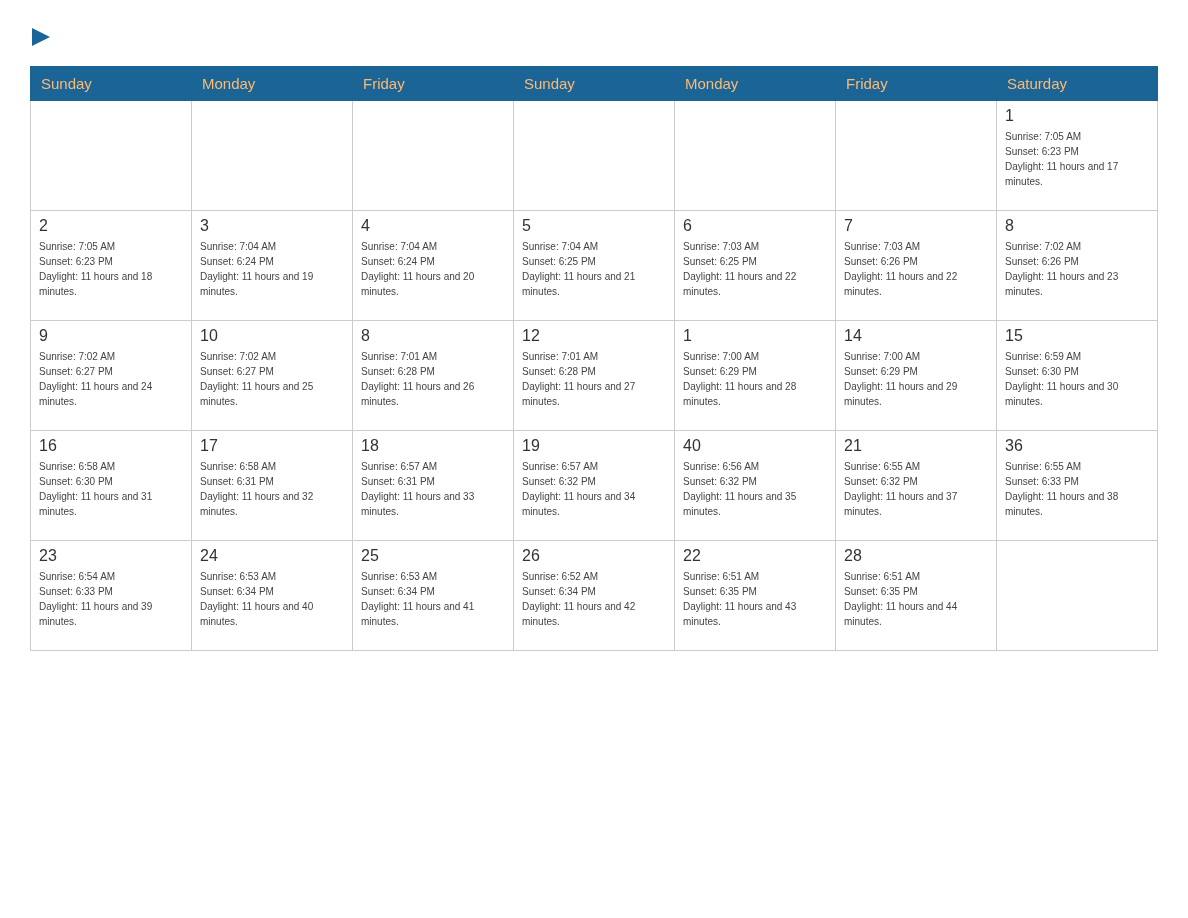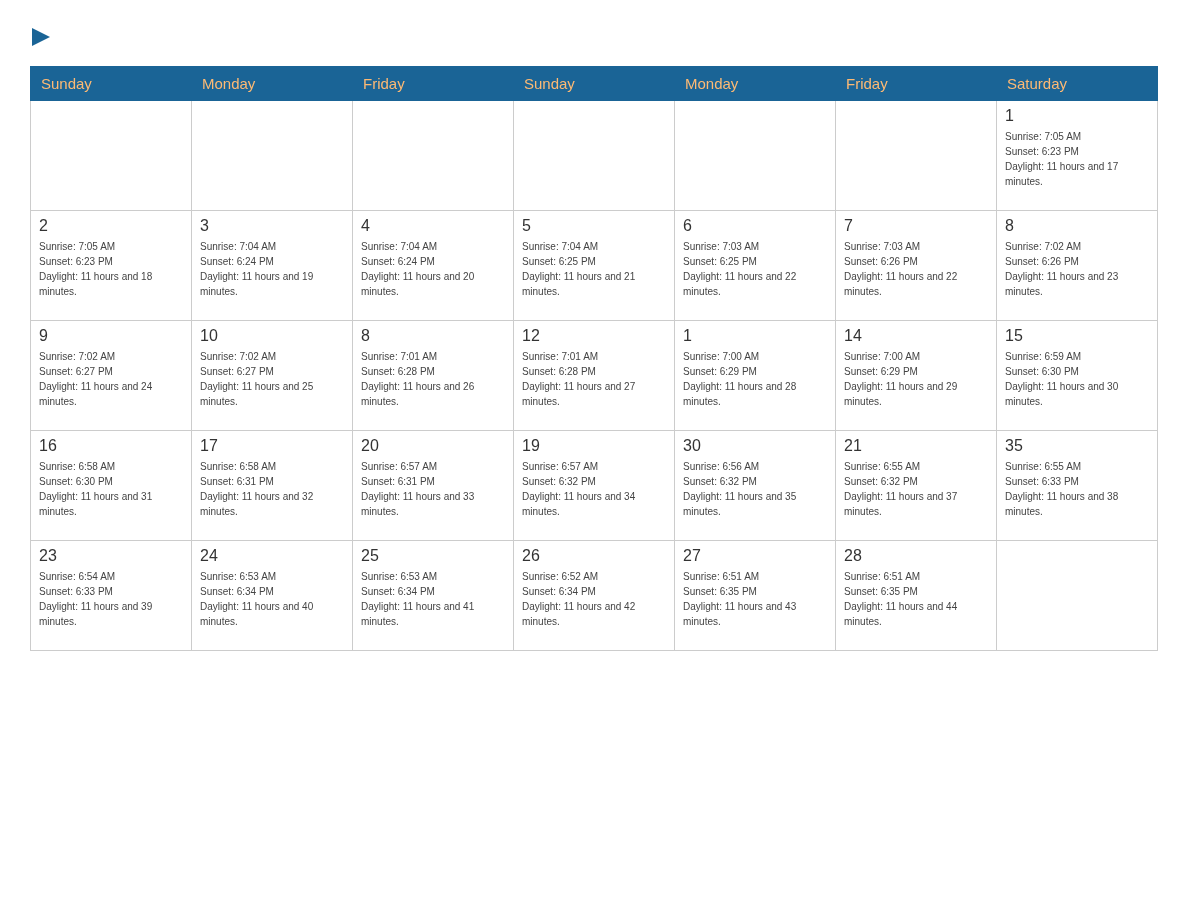--- a/index.html
+++ b/index.html
@@ -194,37 +194,37 @@
       <tr>
         <td>
           <div class="day-num">16</div>
           <div class="day-info">Sunrise: 6:58 AM<br>Sunset: 6:30 PM<br>Daylight: 11 hours and 31 minutes.</div>
         </td>
         <td>
           <div class="day-num">17</div>
           <div class="day-info">Sunrise: 6:58 AM<br>Sunset: 6:31 PM<br>Daylight: 11 hours and 32 minutes.</div>
         </td>
         <td>
-          <div class="day-num">20</div>
+          <div class="day-num">18</div>
           <div class="day-info">Sunrise: 6:57 AM<br>Sunset: 6:31 PM<br>Daylight: 11 hours and 33 minutes.</div>
         </td>
         <td>
           <div class="day-num">19</div>
           <div class="day-info">Sunrise: 6:57 AM<br>Sunset: 6:32 PM<br>Daylight: 11 hours and 34 minutes.</div>
         </td>
         <td>
-          <div class="day-num">30</div>
+          <div class="day-num">40</div>
           <div class="day-info">Sunrise: 6:56 AM<br>Sunset: 6:32 PM<br>Daylight: 11 hours and 35 minutes.</div>
         </td>
         <td>
           <div class="day-num">21</div>
           <div class="day-info">Sunrise: 6:55 AM<br>Sunset: 6:32 PM<br>Daylight: 11 hours and 37 minutes.</div>
         </td>
         <td>
-          <div class="day-num">35</div>
+          <div class="day-num">36</div>
           <div class="day-info">Sunrise: 6:55 AM<br>Sunset: 6:33 PM<br>Daylight: 11 hours and 38 minutes.</div>
         </td>
       </tr>
       <tr>
         <td>
           <div class="day-num">23</div>
           <div class="day-info">Sunrise: 6:54 AM<br>Sunset: 6:33 PM<br>Daylight: 11 hours and 39 minutes.</div>
         </td>
         <td>
           <div class="day-num">24</div>
@@ -232,21 +232,21 @@
         </td>
         <td>
           <div class="day-num">25</div>
           <div class="day-info">Sunrise: 6:53 AM<br>Sunset: 6:34 PM<br>Daylight: 11 hours and 41 minutes.</div>
         </td>
         <td>
           <div class="day-num">26</div>
           <div class="day-info">Sunrise: 6:52 AM<br>Sunset: 6:34 PM<br>Daylight: 11 hours and 42 minutes.</div>
         </td>
         <td>
-          <div class="day-num">27</div>
+          <div class="day-num">22</div>
           <div class="day-info">Sunrise: 6:51 AM<br>Sunset: 6:35 PM<br>Daylight: 11 hours and 43 minutes.</div>
         </td>
         <td>
           <div class="day-num">28</div>
           <div class="day-info">Sunrise: 6:51 AM<br>Sunset: 6:35 PM<br>Daylight: 11 hours and 44 minutes.</div>
         </td>
         <td></td>
       </tr>
     </tbody>
 </table>

